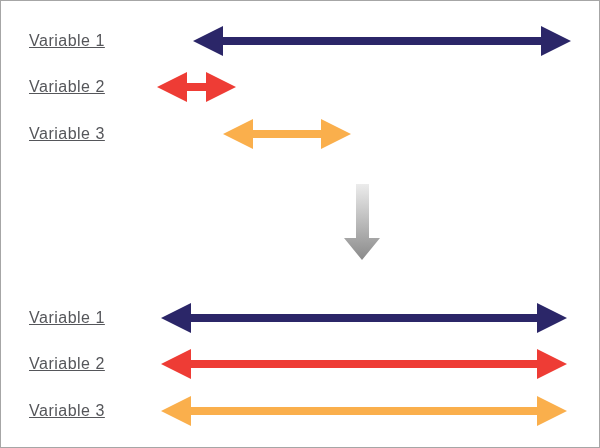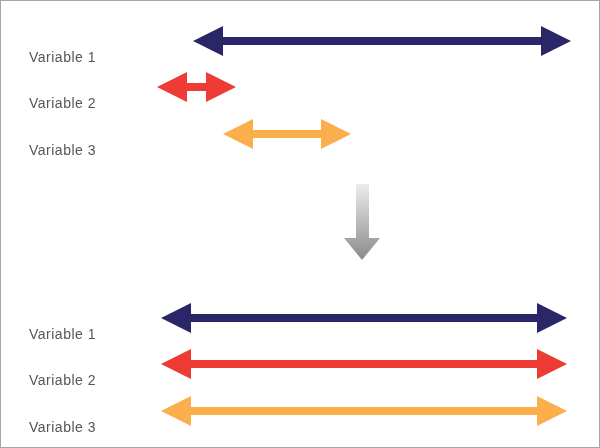--- a/index.html
+++ b/index.html
@@ -8,23 +8,23 @@
     width:600px;height:448px;
     box-sizing:border-box;
     background:#ffffff;
     border:1px solid #a6a6a6;
     overflow:hidden;
     font-family:"Liberation Sans","DejaVu Sans",sans-serif;
   }
   .group{position:absolute;inset:0;pointer-events:none;}
   .row{position:absolute;left:0;width:600px;height:32px;}
   .label{
-    position:absolute;left:28px;top:16px;
-    line-height:32px;font-size:14px;letter-spacing:0.5px;
-    color:#55565a;white-space:nowrap;
+    position:absolute;left:28px;top:0;
+    line-height:32px;font-size:16px;letter-spacing:0.5px;
+    color:#55565a;white-space:nowrap;text-decoration:underline;
   }
   .arrow-svg{position:absolute;top:0;height:32px;display:block;}
   .transform-arrow{position:absolute;left:342px;top:183px;width:38px;height:76px;}
 </style>
 </head>
 <body>
 
 <div class="figure" style="border-color: rgb(166, 166, 166); background: rgb(255, 255, 255);">
 
   <div class="group" id="before-group">

